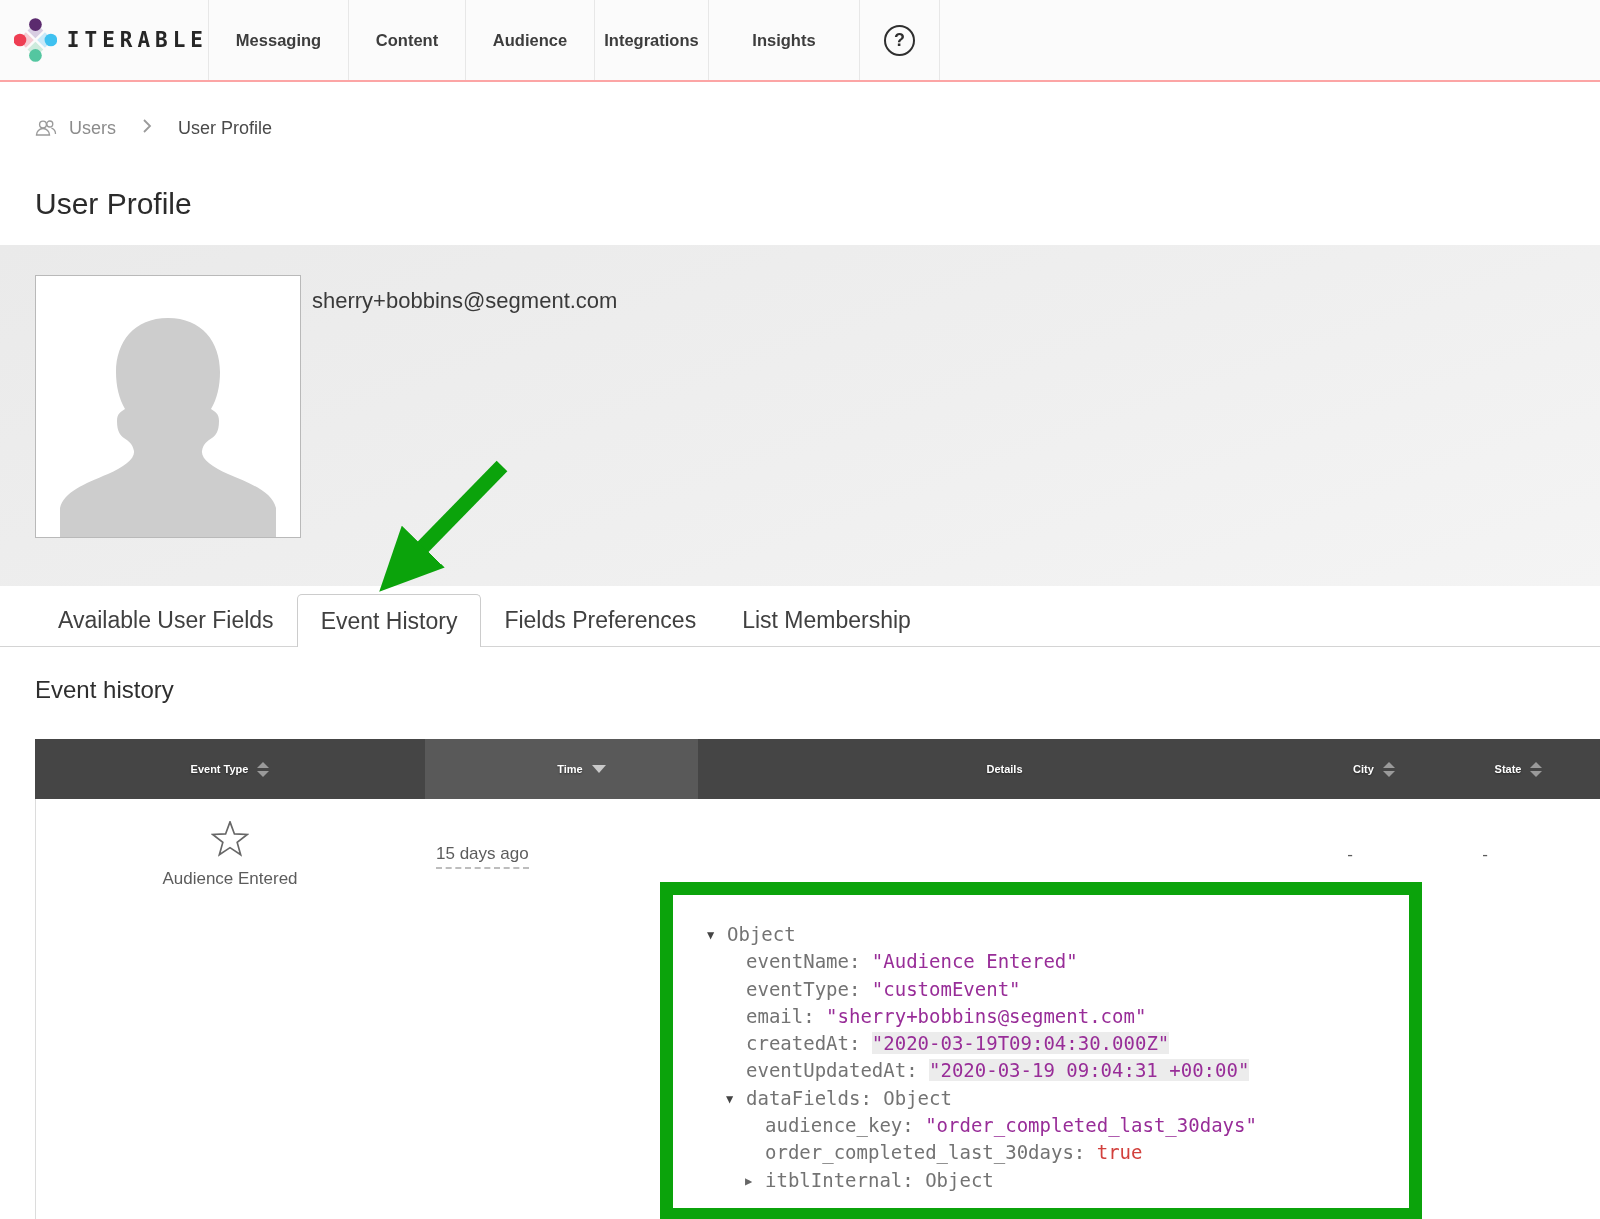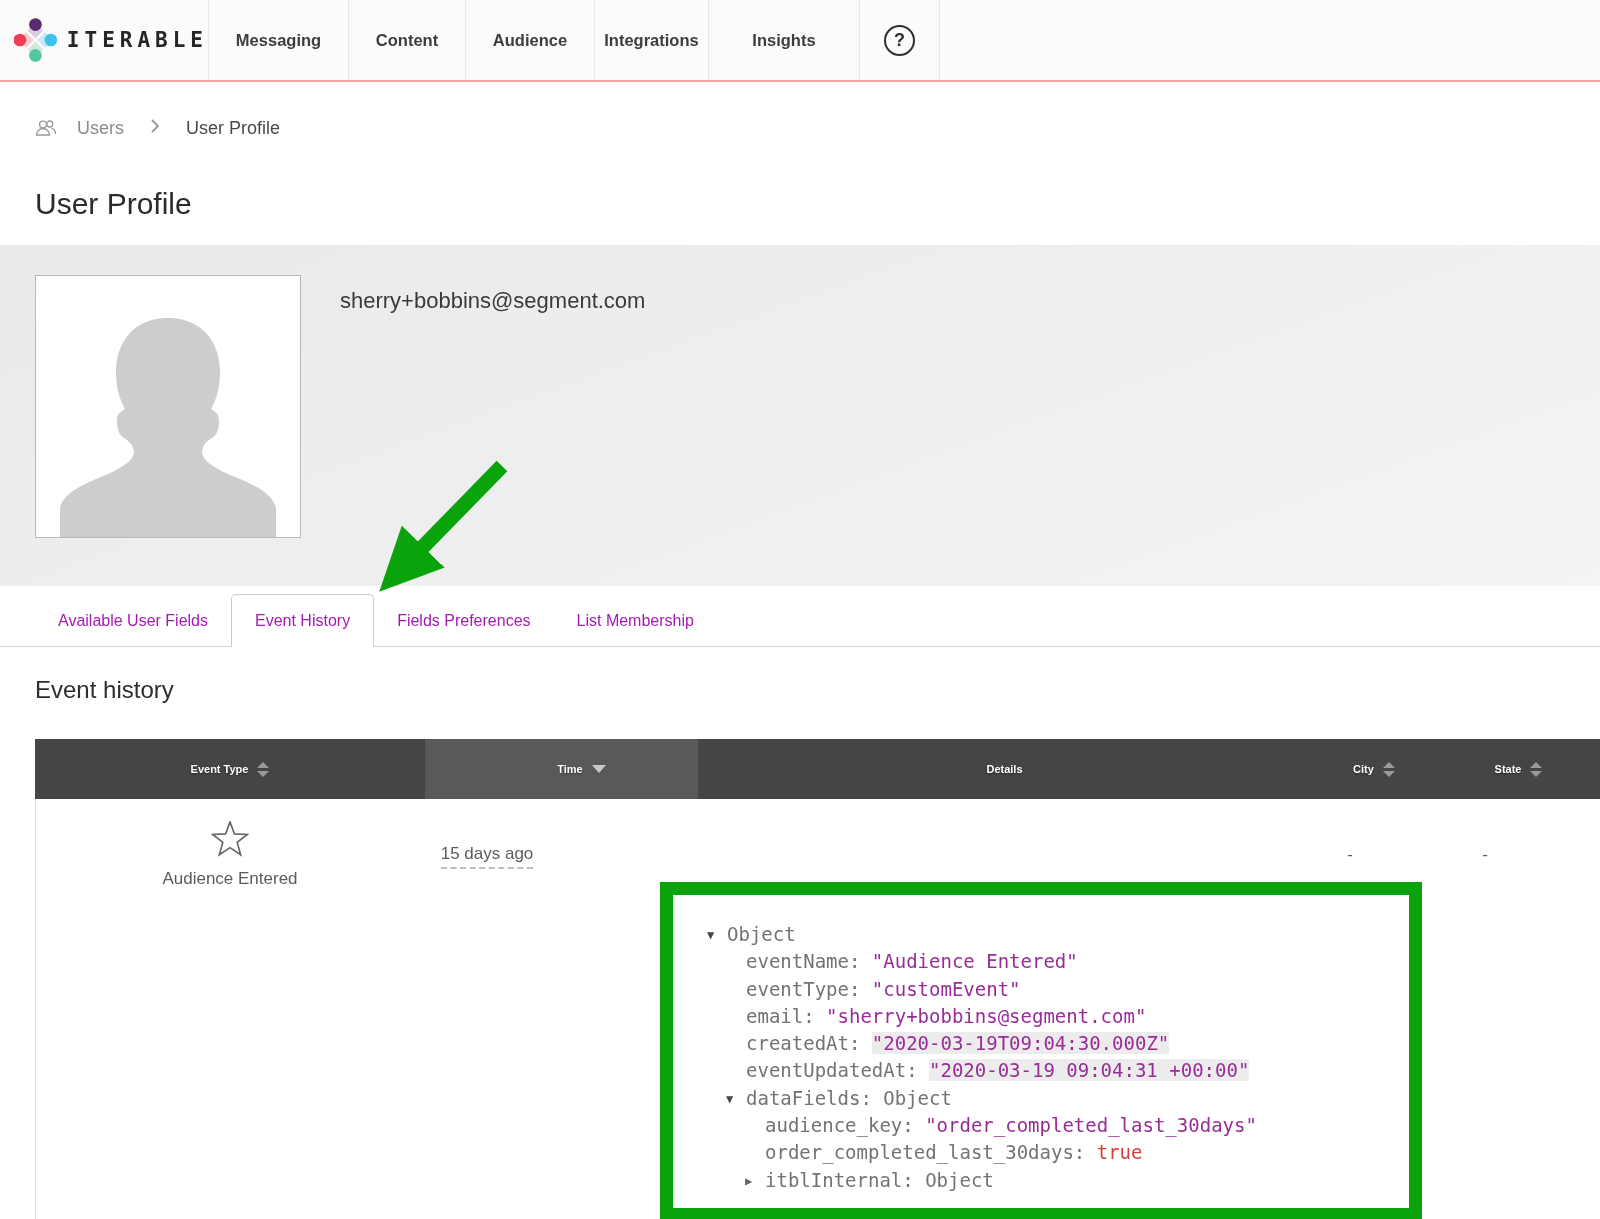--- a/index.html
+++ b/index.html
@@ -24,41 +24,41 @@
   .nav-item:nth-child(5){ width:151px; }
   .nav-help { width:81px; display:flex; align-items:center; justify-content:center;
     border-left:1px solid #e7e7e7; border-right:1px solid #e7e7e7; cursor:pointer; }
   .help-circle { width:31px; height:31px; border:2.5px solid #2f2f2f; border-radius:50%;
     display:flex; align-items:center; justify-content:center; font-size:18px;
     font-weight:bold; color:#2f2f2f; }
 
   
   .breadcrumb { padding:30px 0 0 35px; display:flex; align-items:center; height:62px;
     font-size:18px; }
-  .crumb-root { color:#8c8c8c; display:flex; align-items:center; gap:20px; cursor:pointer; }
+  .crumb-root { color:#8c8c8c; display:flex; align-items:center; gap:12px; cursor:pointer; }
   .crumb-sep { margin:0 26px; color:#9a9a9a; }
   .crumb-current { color:#4a4a4a; }
   h1.page-title { margin:42px 0 0 35px; font-size:30px; line-height:36px;
     font-weight:500; color:#2b2b2b; }
 
   
   .band { position:relative; margin-top:23px; height:341px;
     background:linear-gradient(160deg,#eaeaea 0%,#efefef 55%,#f4f4f4 100%); }
   .avatar { position:absolute; left:35px; top:30px; width:266px; height:263px;
     background:#fff; border:1px solid #b9b9b9; overflow:hidden; }
-  .profile-email { position:absolute; left:340px; top:43px; font-size:22px; color:#3a3a3a; }
+  .profile-email { position:absolute; left:312px; top:43px; font-size:22px; color:#3a3a3a; }
 
   
   .arrow-overlay { position:absolute; left:0; top:0; width:1600px; height:1219px;
     pointer-events:none; z-index:40; }
 
   
   .tabs { display:flex; align-items:flex-end; margin-top:8px; padding-left:35px;
     border-bottom:1px solid #d4d4d4; height:53px; }
-  .tab { height:51px; line-height:51px; padding:0 23px; font-size:16px; color:#a21caf;
+  .tab { height:51px; line-height:51px; padding:0 23px; font-size:23px; color:#404040;
     cursor:pointer; white-space:nowrap; }
   .tab.active { background:#fff; border:1px solid #cccccc; border-bottom:none;
     border-radius:5px 5px 0 0; margin-bottom:-1px; height:53px; line-height:52px; }
 
   
   .section-heading { margin:28px 0 0 35px; font-size:24px; line-height:30px;
     font-weight:500; color:#2e2e2e; }
 
   
   .table-header { display:flex; margin:34px 0 0 35px; width:1565px; height:60px;
@@ -78,21 +78,21 @@
   .sort-both i.up { border-bottom:6px solid #9a9a9a; }
   .sort-both i.down { border-top:6px solid #9a9a9a; }
   .sort-desc { display:inline-block; width:0; height:0; border-left:7px solid transparent;
     border-right:7px solid transparent; border-top:8px solid #c9c9c9; }
 
   .table-body { position:relative; margin-left:35px; width:1565px; height:421px;
     background:#fff; border-left:1px solid #dcdcdc; border-bottom:1px solid #dcdcdc; }
 
   .event-type-cell { position:absolute; left:94px; top:22px; width:200px; text-align:center; }
   .event-type-label { margin-top:8px; font-size:17px; color:#5c5c5c; }
-  .time-cell { position:absolute; left:381px; top:45px; width:140px; text-align:center; }
+  .time-cell { position:absolute; left:400px; top:45px; width:140px; text-align:left; }
   .time-text { display:inline-block; font-size:17px; color:#5c5c5c;
     border-bottom:2px dashed #bdbdbd; padding-bottom:3px; cursor:pointer; }
   .city-cell  { position:absolute; left:1294px; top:46px; width:40px; text-align:center;
     font-size:17px; color:#5c5c5c; }
   .state-cell { position:absolute; left:1429px; top:46px; width:40px; text-align:center;
     font-size:17px; color:#5c5c5c; }
 
   
   .json-box { position:absolute; left:624px; top:83px; width:762px; height:339px;
     background:#fff; border:13px solid #0ba30b; padding:26px 0 0 34px; overflow:hidden; }

